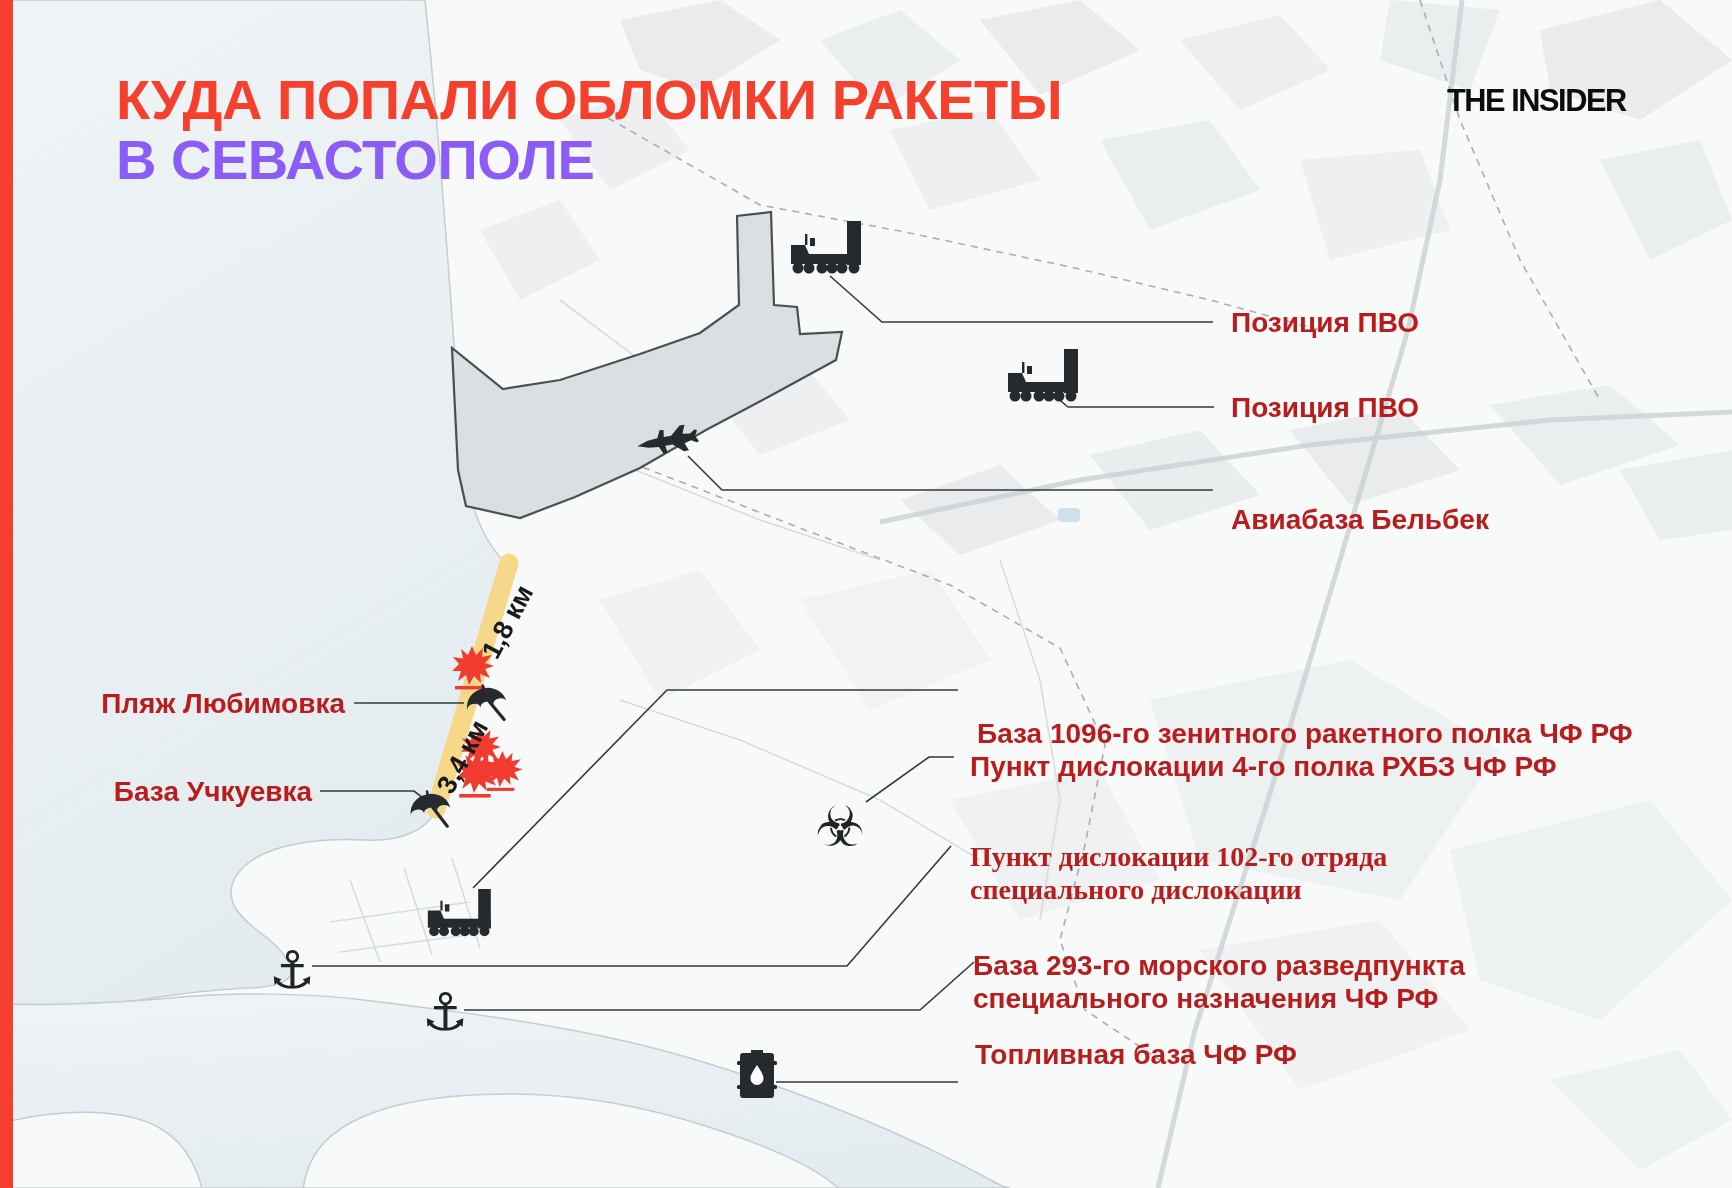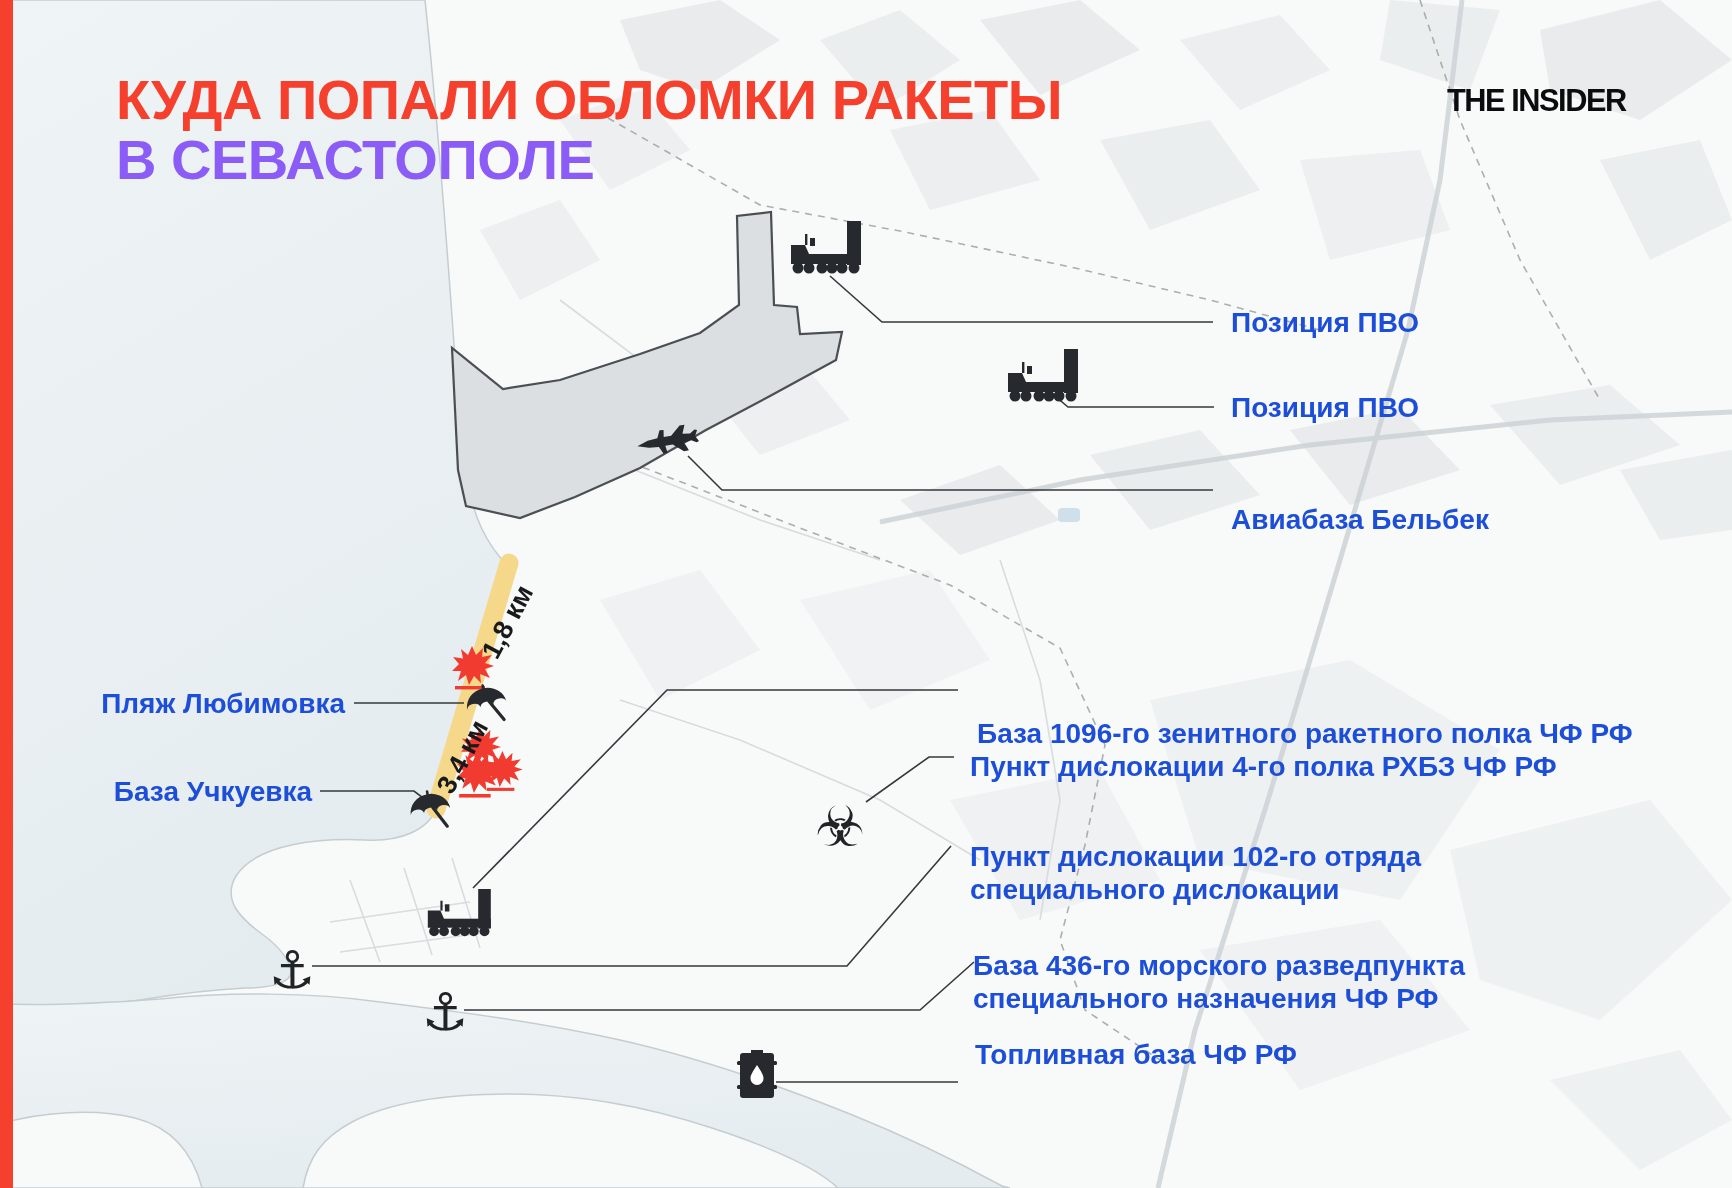--- a/index.html
+++ b/index.html
@@ -7,21 +7,21 @@
     position:relative;width:1732px;height:1188px;overflow:hidden;
     background:#f8f9f9;
     font-family:"Liberation Sans",sans-serif;
   }
   .canvas svg.map{position:absolute;left:0;top:0;}
   .accent-bar{position:absolute;left:0;top:0;width:13px;height:1188px;background:#F6402E;}
   .title{position:absolute;left:116px;top:70px;font-weight:bold;font-size:56px;line-height:60px;letter-spacing:-.5px;white-space:nowrap;}
   .title .t1{color:#F6402E;display:block;}
   .title .t2{color:#8b5cf6;display:block;}
   .logo{position:absolute;left:1447px;top:82px;font-weight:bold;font-size:32px;letter-spacing:-1.5px;color:#0b0c0d;transform:scaleX(.96);transform-origin:left top;white-space:nowrap;}
-  .lbl{position:absolute;font-size:28px;line-height:33px;font-weight:600;color:#1d4ed8;white-space:nowrap;}
+  .lbl{position:absolute;font-size:28px;line-height:33px;font-weight:600;color:#b91c1c;white-space:nowrap;}
   .lbl.right-align{text-align:right;}
   .dist{position:absolute;font-size:27px;font-weight:bold;color:#17191b;white-space:nowrap;transform:translate(-50%,-50%) rotate(-62deg);}
   .uicon{position:absolute;transform:translate(-50%,-50%);color:#202427;font-family:"DejaVu Sans",sans-serif;line-height:1;}
   .uicon.bio{font-size:56px;}
   .uicon.anch{font-size:52px;}
 </style>
 </head>
 <body>
 
 <div class="canvas">
@@ -226,26 +226,26 @@
   <div class="uicon anch" style="left:445px;top:1012px;">⚓</div>
 
   <div class="dist" style="left:508px;top:622px;">1,8 км</div>
   <div class="dist" style="left:463px;top:757px;">3,4 км</div>
 
   <div class="lbl" style="left:1231px;top:306px;">Позиция ПВО</div>
   <div class="lbl" style="left:1231px;top:391px;">Позиция ПВО</div>
   <div class="lbl" style="left:1231px;top:474px;margin-top:29px;">Авиабаза Бельбек</div>
   <div class="lbl" style="left:977px;top:674px;margin-top:43px;">База 1096-го зенитного ракетного полка ЧФ РФ</div>
   <div class="lbl" style="left:970px;top:750px;">Пункт дислокации 4-го полка РХБЗ ЧФ РФ</div>
-  <div class="lbl" style="left:970px;top:840px;">
+  <div class="lbl" style="left:970px;top:840px;font-family:Liberation Serif, serif;">
     <span style="display:block;">Пункт дислокации 102-го отряда</span>
     <span style="display:block;">специального дислокации</span>
   </div>
   <div class="lbl" style="left:973px;top:949px;">
-    <span style="display:block;">База 436-го морского разведпункта</span>
+    <span style="display:block;">База 293-го морского разведпункта</span>
     <span style="display:block;">специального назначения ЧФ РФ</span>
   </div>
   <div class="lbl" style="left:975px;top:1038px;">Топливная база ЧФ РФ</div>
 
   <div class="lbl right-align" style="right:1387px;top:687px;">Пляж Любимовка</div>
   <div class="lbl right-align" style="right:1420px;top:775px;">База Учкуевка</div>
 
 </div>
 
 </body></html>

